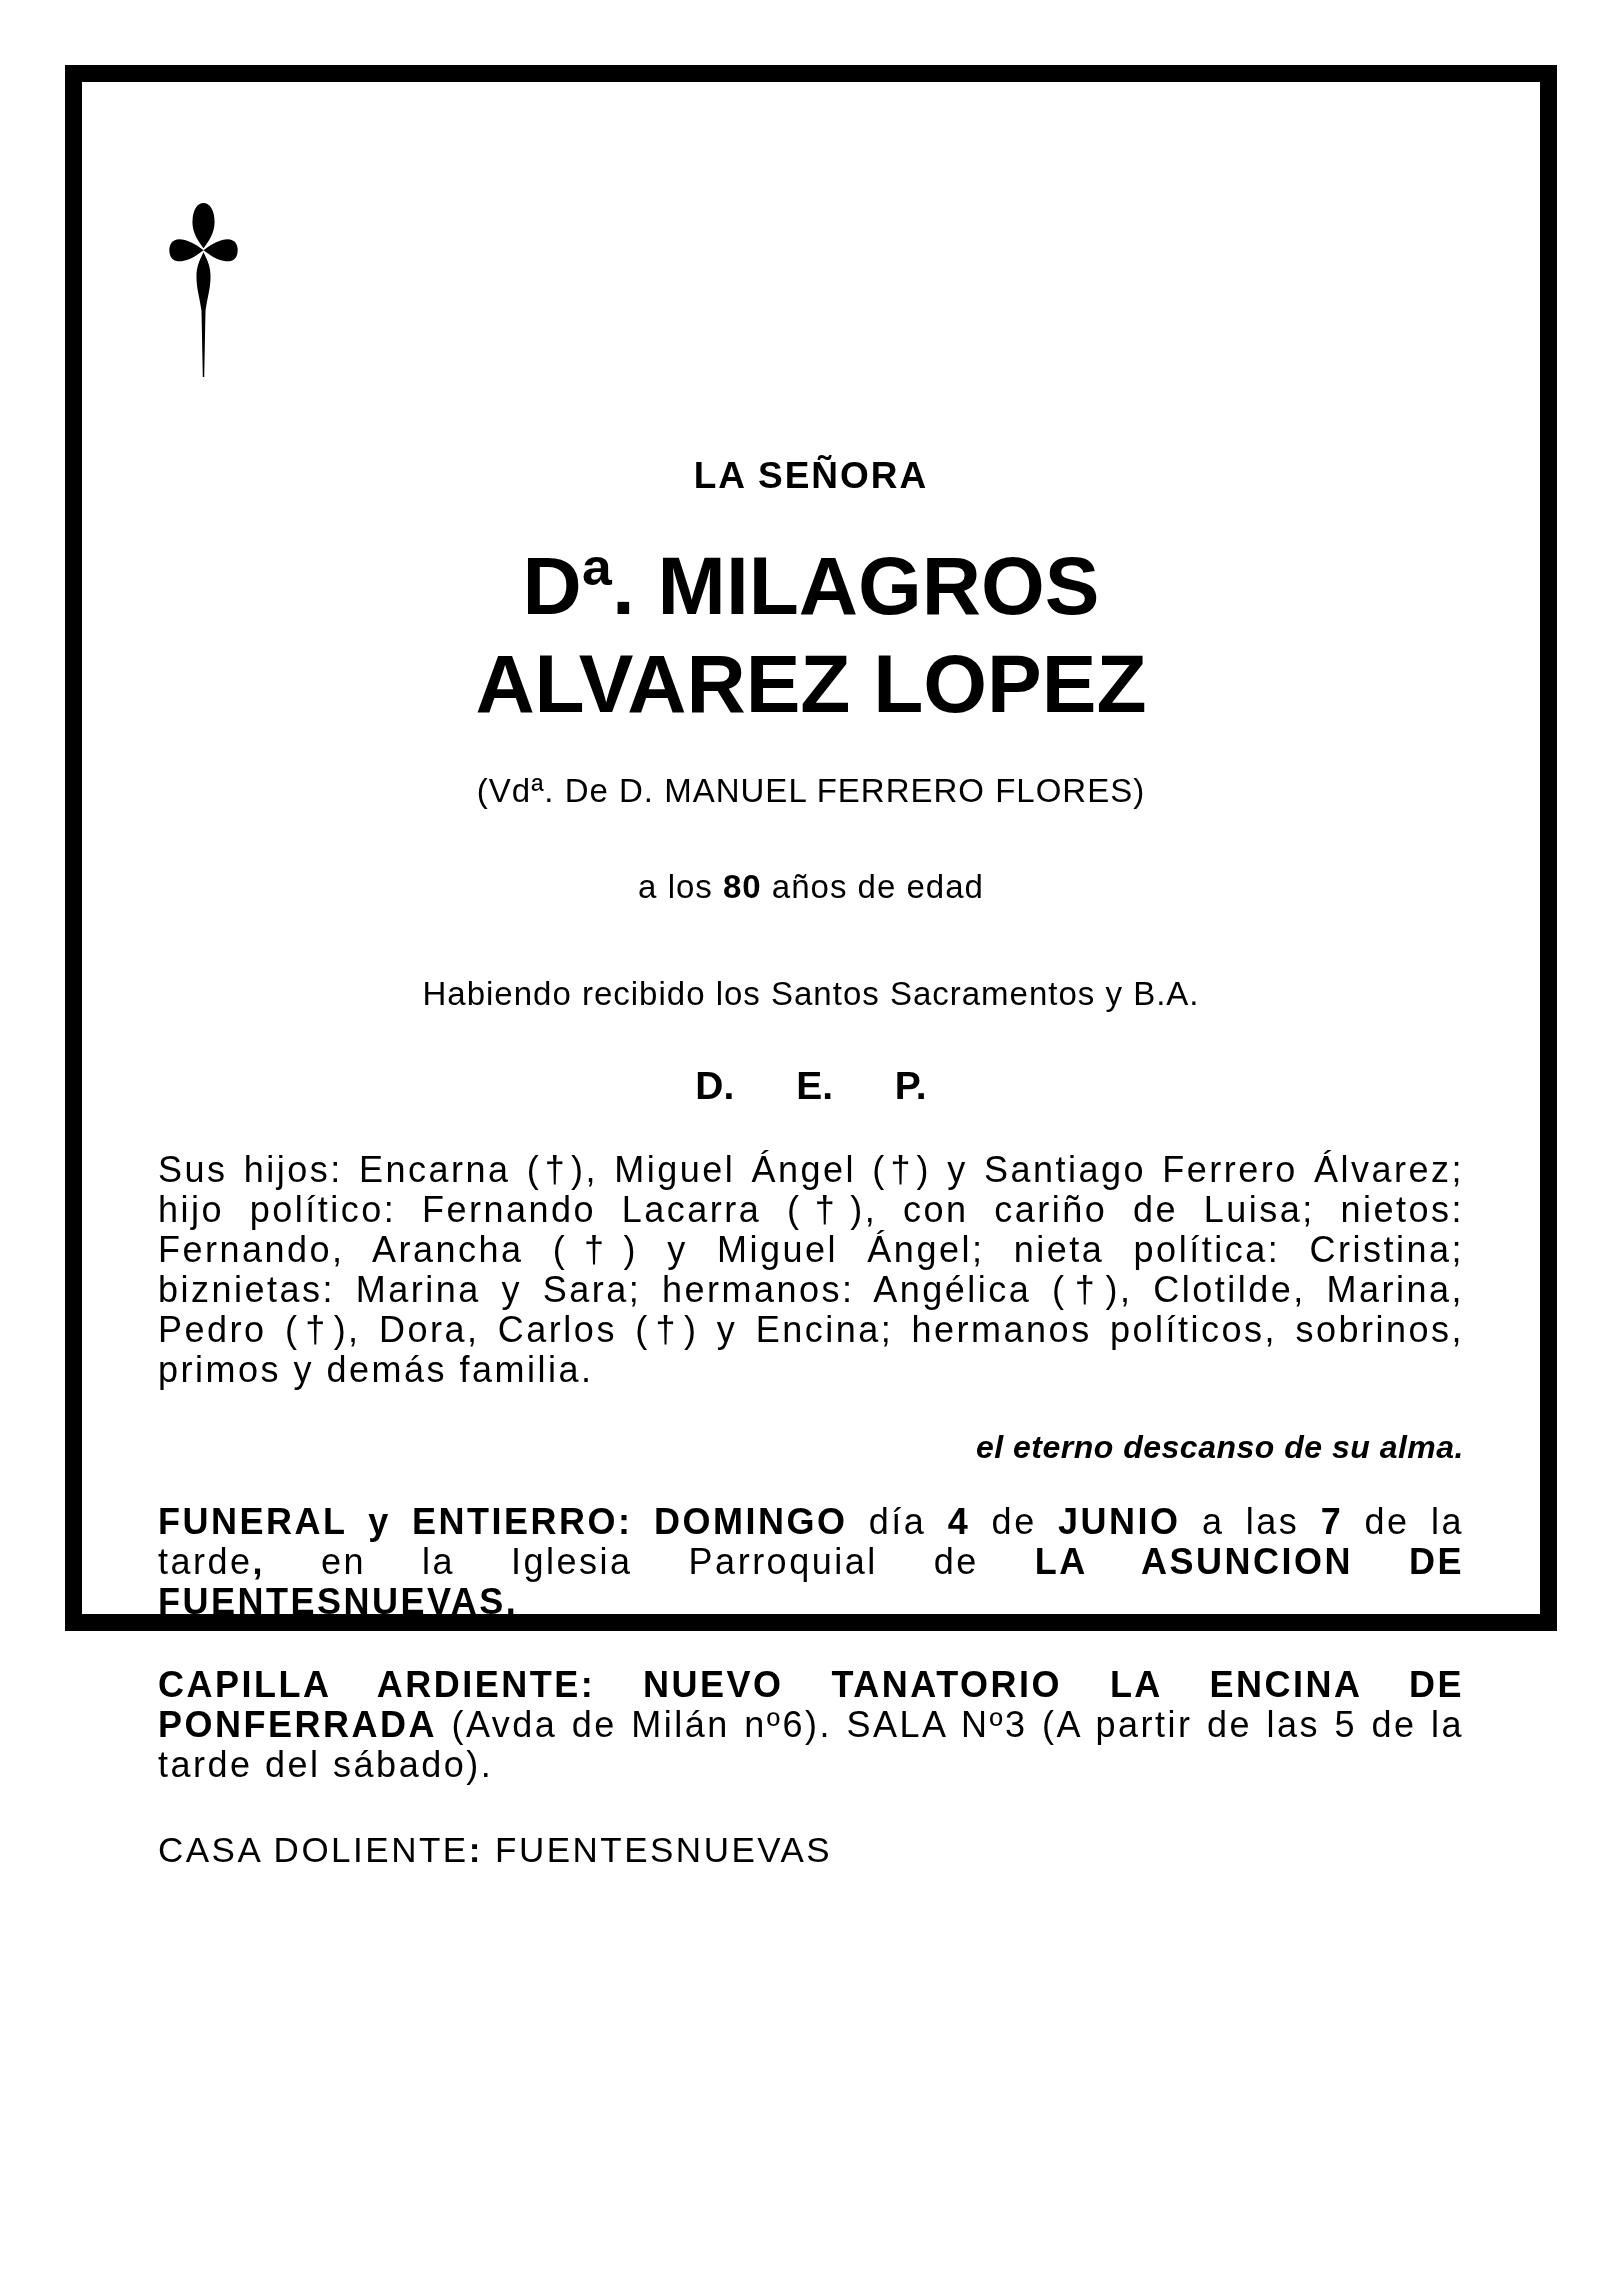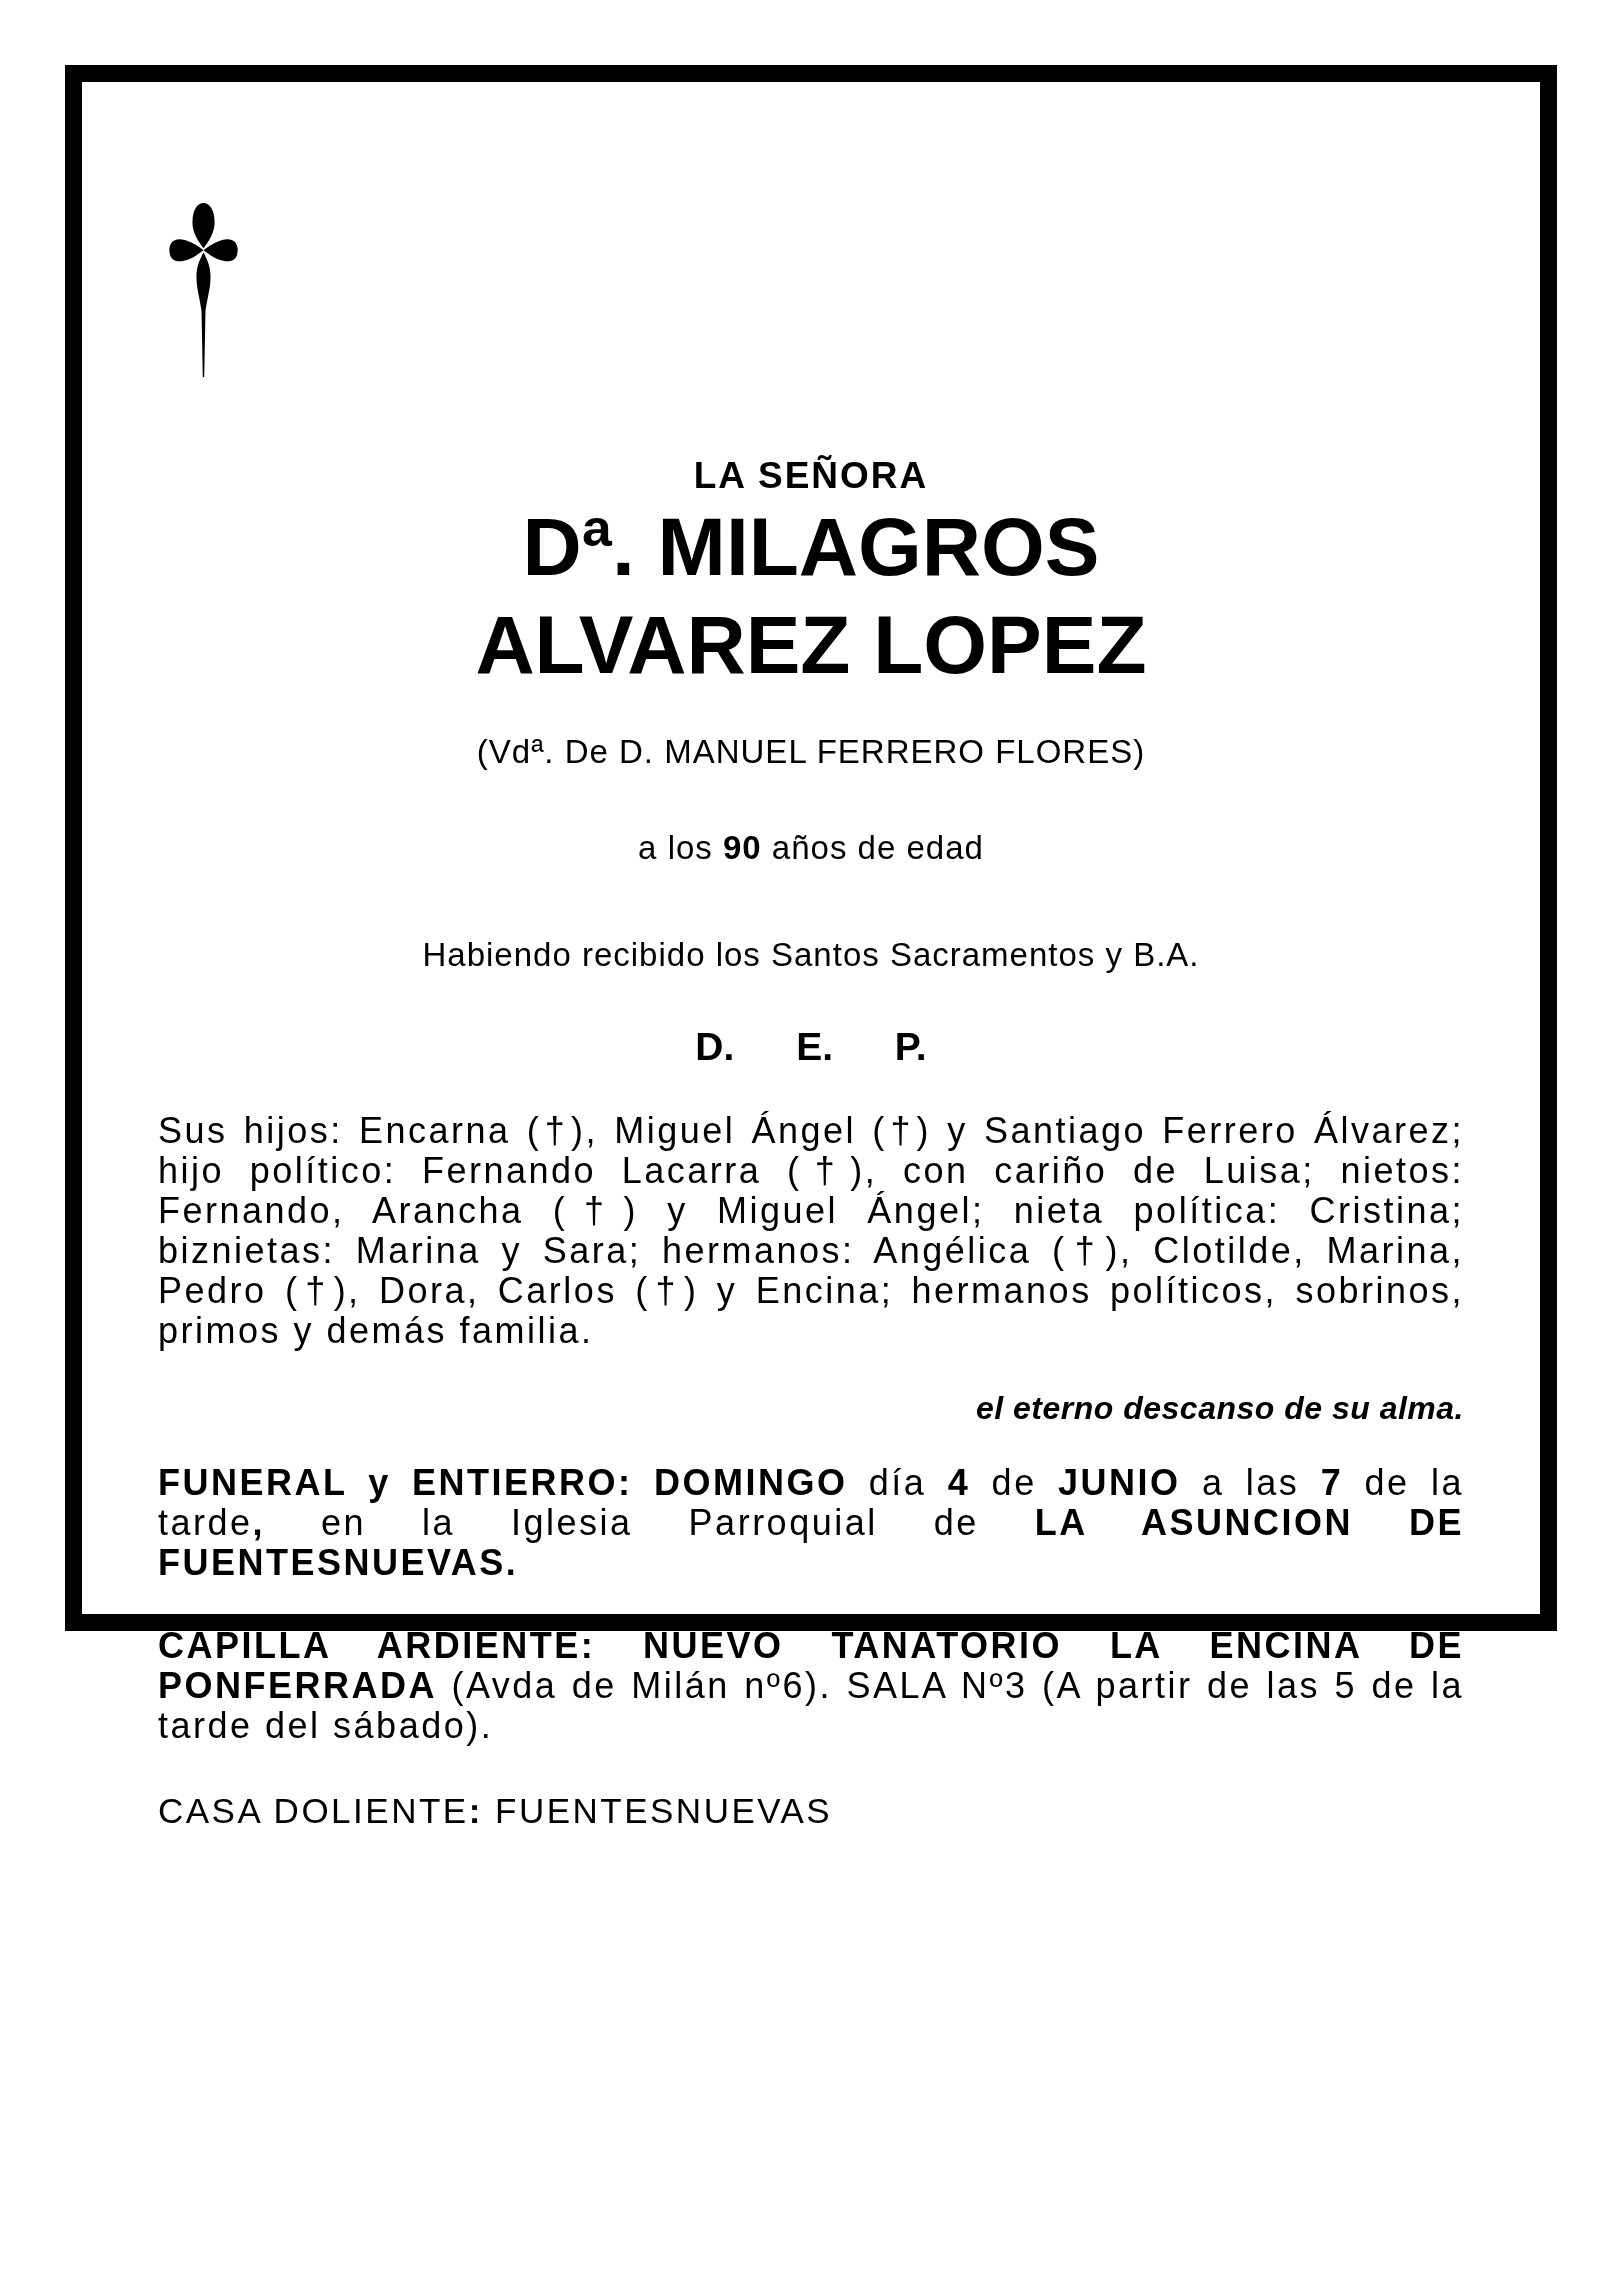--- a/index.html
+++ b/index.html
@@ -36,20 +36,21 @@
   .cross-wrap svg { display: block; width: 71px; height: 181px; }
   .pretitle {
     margin-top: 76px;
     text-align: center;
     font-weight: bold;
     font-size: 37px;
     letter-spacing: 2px;
     line-height: 1.15;
   }
   .name {
+    margin-top: 39px;
     text-align: center;
     font-weight: bold;
     font-size: 82px;
     line-height: 98px;
     letter-spacing: 0px;
   }
   .widow {
     margin-top: 39px;
     text-align: center;
     font-weight: normal;
@@ -134,21 +135,21 @@
       <div class="pretitle">LA SEÑORA</div>
 
       <div class="name">
         <div>Dª. MILAGROS</div>
         <div>ALVAREZ LOPEZ</div>
       </div>
 
       <div class="widow">(Vdª. De D. MANUEL FERRERO FLORES)</div>
 
 
-      <div class="age"><span>a los </span><span class="b">90</span><span> años de edad</span></div>
+      <div class="age"><span>a los </span><span class="b">80</span><span> años de edad</span></div>
 
       <div class="sacraments">Habiendo recibido los Santos Sacramentos y B.A.</div>
 
       <div class="dep">D. E. P.</div>
 
       <div class="para family">Sus hijos: Encarna (†), Miguel Ángel (†) y Santiago Ferrero Álvarez; hijo político: Fernando Lacarra (†), con cariño de Luisa; nietos: Fernando, Arancha (†) y Miguel Ángel; nieta política: Cristina; biznietas: Marina y Sara; hermanos: Angélica (†), Clotilde, Marina, Pedro (†), Dora, Carlos (†) y Encina; hermanos políticos, sobrinos, primos y demás familia.</div>
 
       <div class="prayer">
         <div>el eterno descanso de su alma.</div>
       </div>

